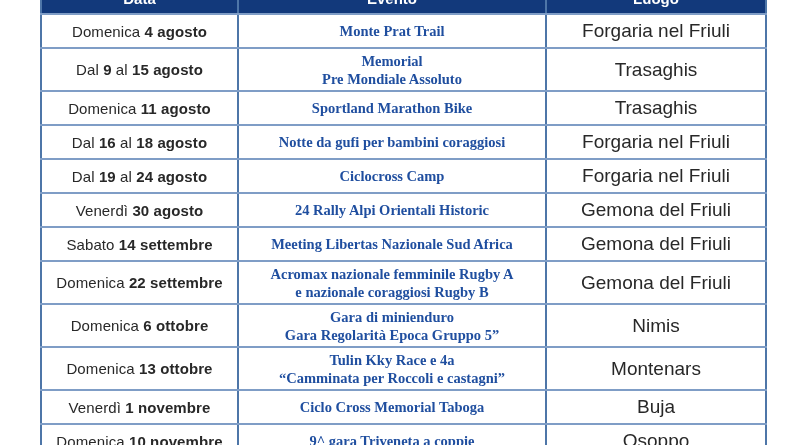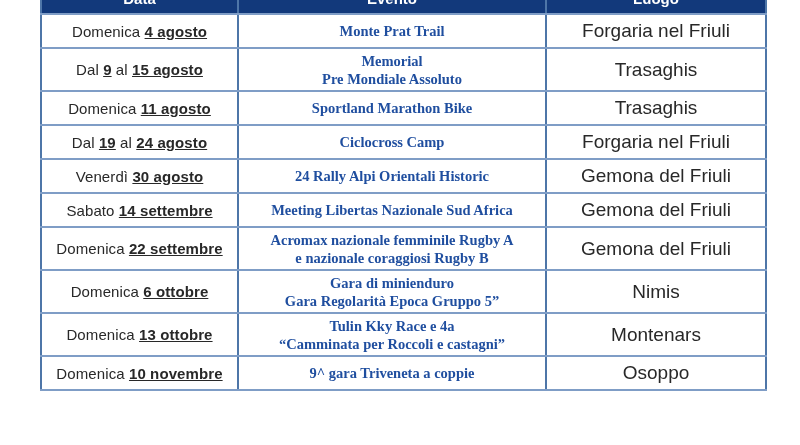--- a/index.html
+++ b/index.html
@@ -53,21 +53,21 @@
     background: #ffffff;
   }
   tr.row-single td { height: 32px; }   
   tr.row-tall td   { height: 41px; }   
 
   td.cell-date {
     color: var(--body-text);
     font-size: 15px;
     letter-spacing: 0.1px;
   }
-  td.cell-date .seg-bold { font-weight: bold; text-decoration: underline; }
+  td.cell-date .seg-bold { font-weight: bold; }
   td.cell-event {
     color: var(--event-text);
     font-weight: bold;
     font-size: 14.5px;
     line-height: 18px;
     font-family: Liberation Serif, serif;
   }
   td.cell-loc {
     color: var(--body-text);
     font-size: 19px;
@@ -108,20 +108,27 @@
             <td class="cell-loc">Trasaghis</td>
           </tr>
           <tr class="row-single">
             <td class="cell-date"><span class="seg-reg">Domenica </span><span class="seg-bold">11 agosto</span></td>
             <td class="cell-event">
               <div class="event-line">Sportland Marathon Bike</div>
             </td>
             <td class="cell-loc">Trasaghis</td>
           </tr>
           <tr class="row-single">
+            <td class="cell-date"><span class="seg-reg">Dal </span><span class="seg-bold">16</span><span class="seg-reg"> al </span><span class="seg-bold">18 agosto</span></td>
+            <td class="cell-event">
+              <div class="event-line">Notte da gufi per bambini coraggiosi</div>
+            </td>
+            <td class="cell-loc">Forgaria nel Friuli</td>
+          </tr>
+          <tr class="row-single">
             <td class="cell-date"><span class="seg-reg">Dal </span><span class="seg-bold">19</span><span class="seg-reg"> al </span><span class="seg-bold">24 agosto</span></td>
             <td class="cell-event">
               <div class="event-line">Ciclocross Camp</div>
             </td>
             <td class="cell-loc">Forgaria nel Friuli</td>
           </tr>
           <tr class="row-single">
             <td class="cell-date"><span class="seg-reg">Venerdì </span><span class="seg-bold">30 agosto</span></td>
             <td class="cell-event">
               <div class="event-line">24 Rally Alpi Orientali Historic</div>
@@ -153,20 +160,27 @@
           </tr>
           <tr class="row-tall">
             <td class="cell-date"><span class="seg-reg">Domenica </span><span class="seg-bold">13 ottobre</span></td>
             <td class="cell-event">
               <div class="event-line">Tulin Kky Race  e 4a</div>
               <div class="event-line">“Camminata per Roccoli e castagni”</div>
             </td>
             <td class="cell-loc">Montenars</td>
           </tr>
           <tr class="row-single">
+            <td class="cell-date"><span class="seg-reg">Venerdì </span><span class="seg-bold">1 novembre</span></td>
+            <td class="cell-event">
+              <div class="event-line">Ciclo Cross Memorial Taboga</div>
+            </td>
+            <td class="cell-loc">Buja</td>
+          </tr>
+          <tr class="row-single">
             <td class="cell-date"><span class="seg-reg">Domenica </span><span class="seg-bold">10 novembre</span></td>
             <td class="cell-event">
               <div class="event-line">9^ gara Triveneta a coppie</div>
             </td>
             <td class="cell-loc">Osoppo</td>
           </tr>
         </tbody>
     </table>
   </div>
 </div>

